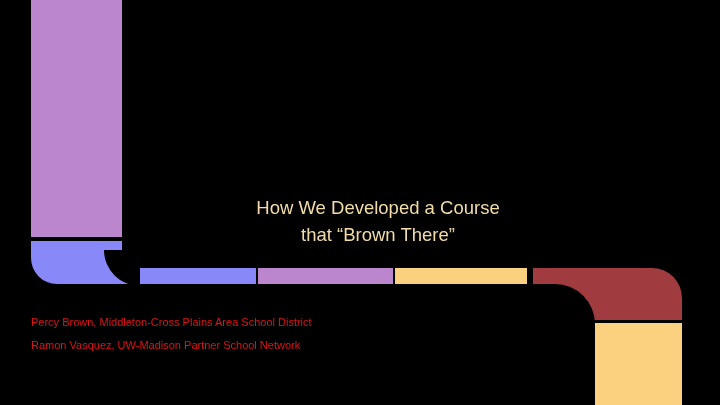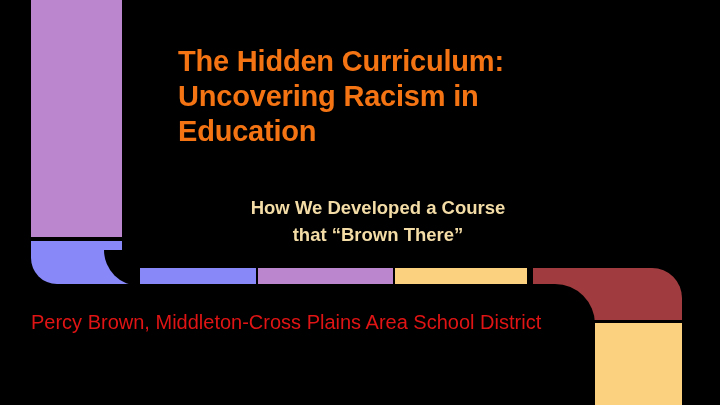--- a/index.html
+++ b/index.html
@@ -109,30 +109,30 @@
 
   #subtitle {
     position: absolute;
     left: 178px;
     top: 194px;
     width: 400px;
     text-align: center;
     color: #F3DCA6;
     font-size: 18.5px;
     line-height: 27px;
-    font-weight: bold;
+    font-weight: normal;
   }
 
   #presenters {
     position: absolute;
     left: 31px;
     top: 311px;
     width: 560px;
     color: #E01414;
-    font-size: 20px;
+    font-size: 11px;
     line-height: 23px;
     font-weight: normal;
   }
   #presenters div { white-space: nowrap; }
 </style>
 </head>
 <body>
 
 <div id="slide">
 
@@ -143,24 +143,24 @@
   <div class="shape" id="blue-elbow-curve"></div>
 
   <div class="shape" id="purple-bar"></div>
   <div class="shape" id="yellow-bar"></div>
 
   <div class="shape" id="red-arm"></div>
   <div class="shape" id="red-elbow-curve"></div>
 
   <div class="shape" id="yellow-block"></div>
 
-  <div id="title">The Hidden Curriculum: Uncovering Racism in Education</div>
 
   <div id="subtitle">
     <div>How We Developed a Course</div>
     <div>that “Brown There”</div>
   </div>
 
   <div id="presenters">
     <div>Percy Brown, Middleton-Cross Plains Area School District</div>
+    <div>Ramon Vasquez, UW-Madison Partner School Network</div>
   </div>
 
 </div>
 
 </body></html>

